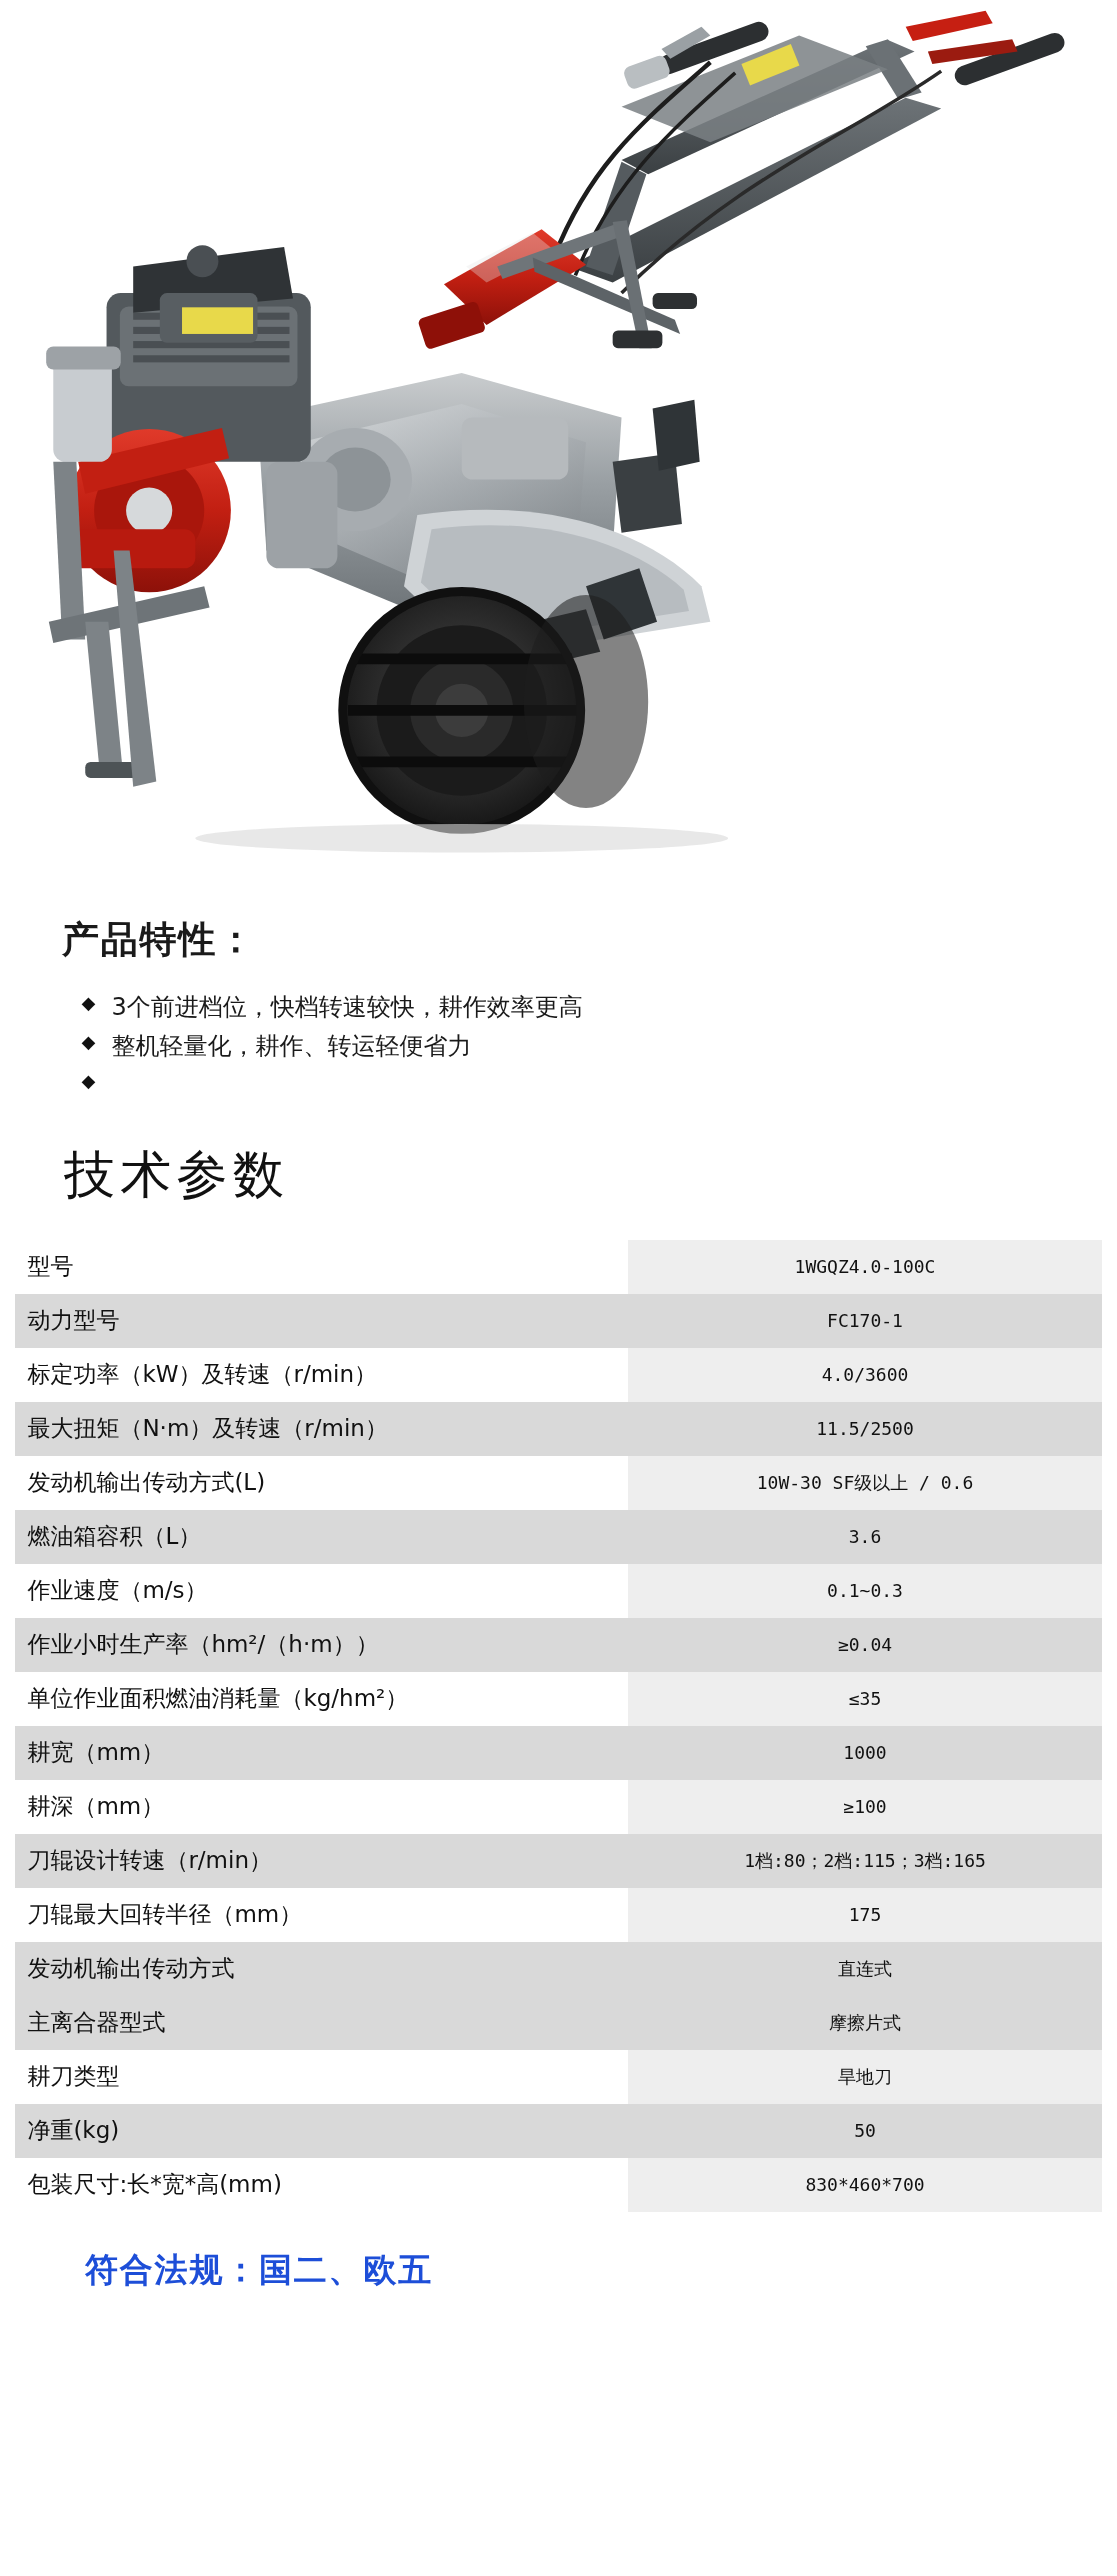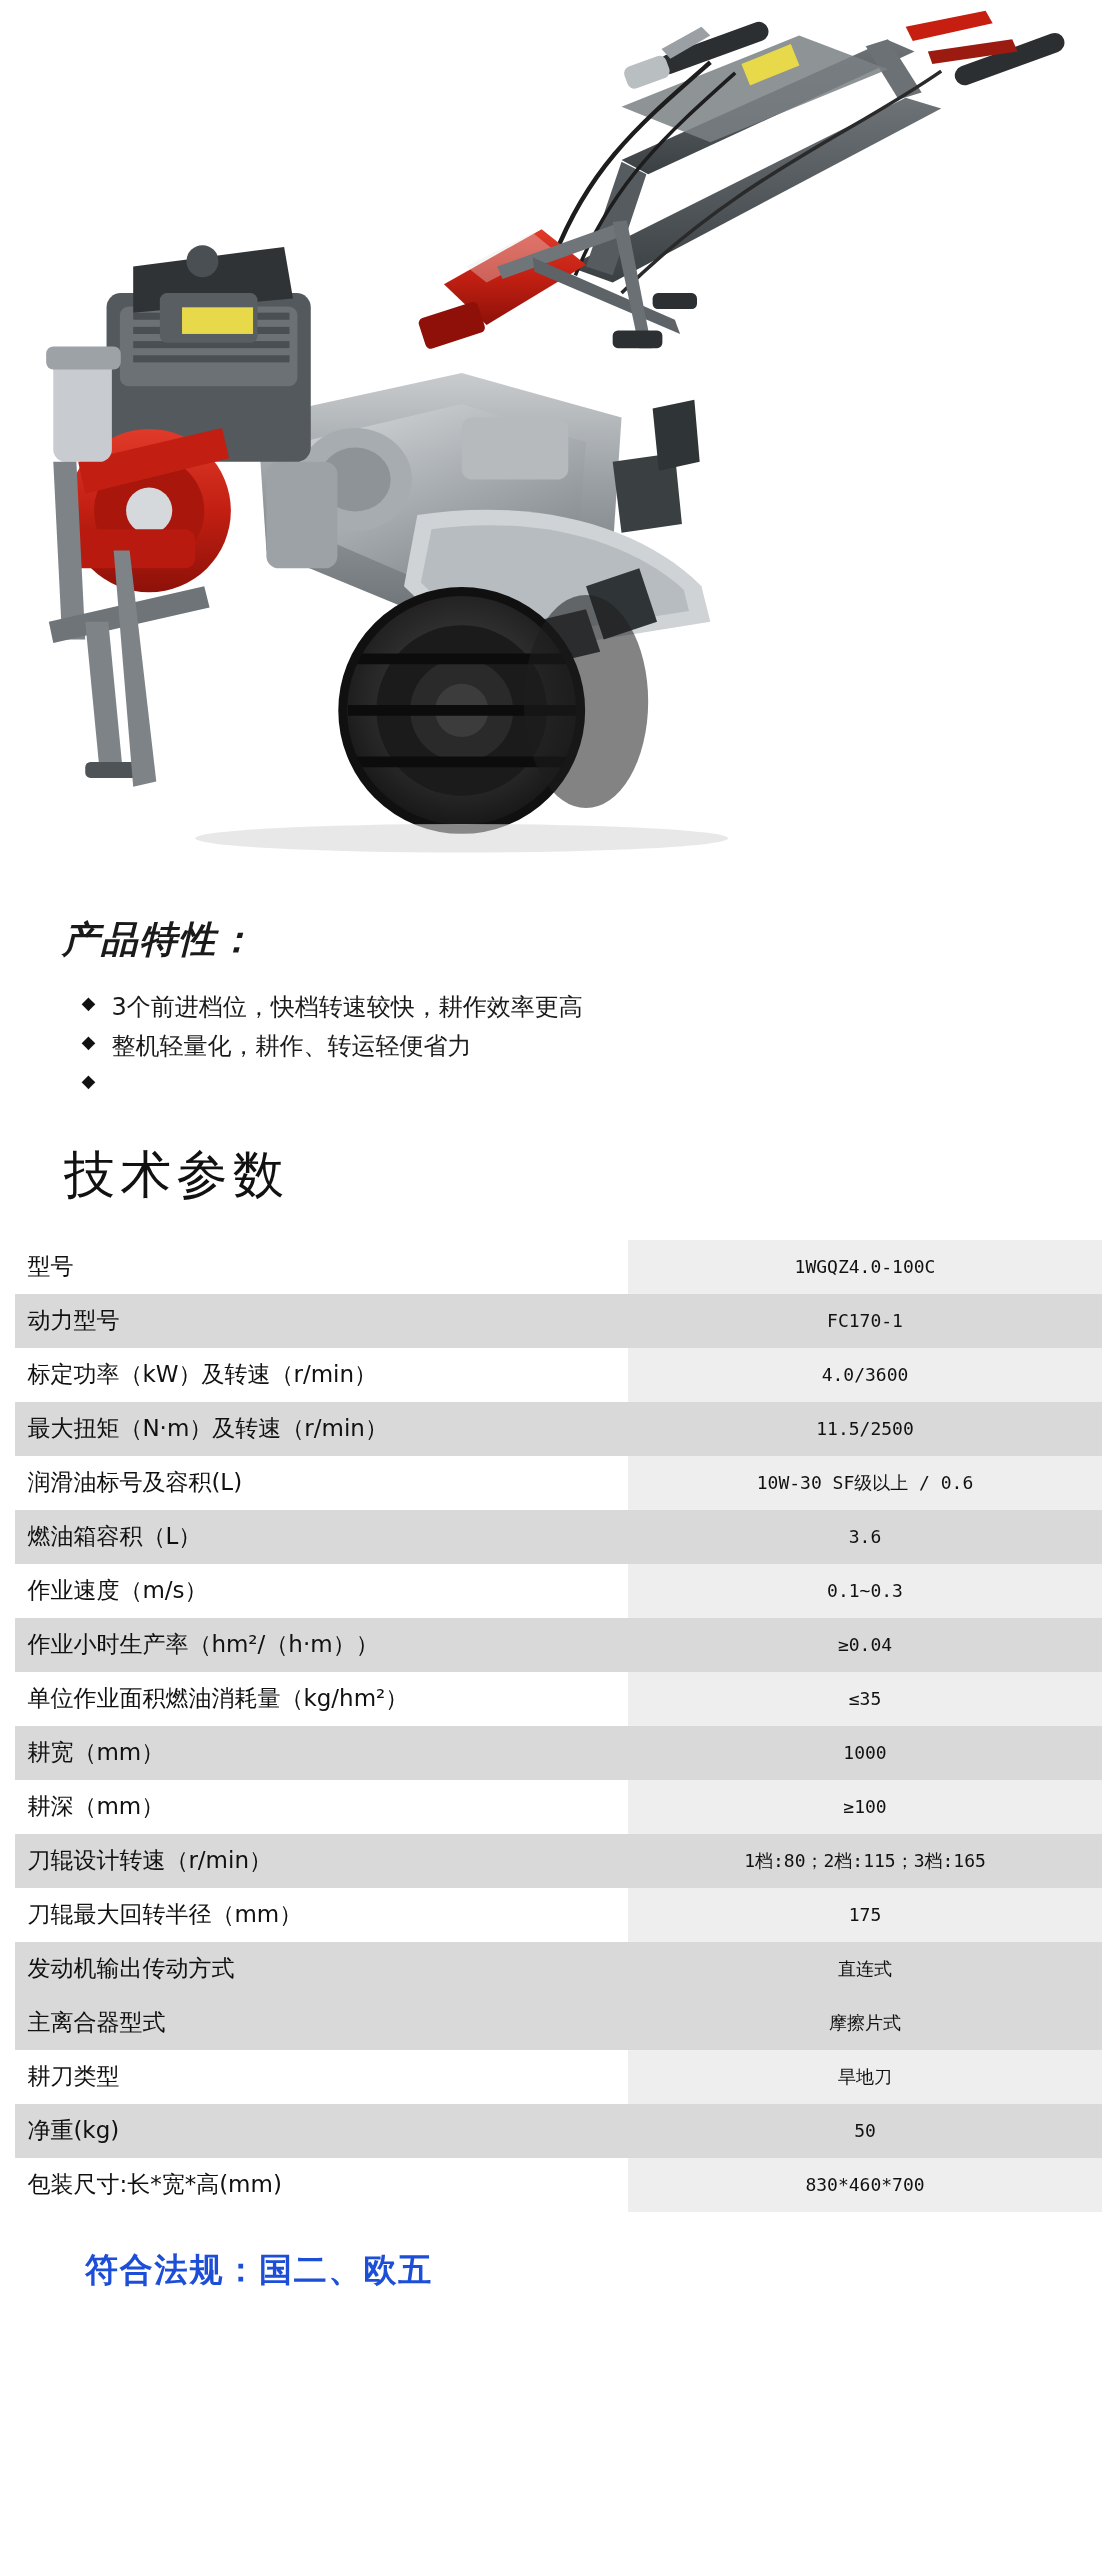--- a/index.html
+++ b/index.html
@@ -40,21 +40,20 @@
   .features {
     padding: 18px 62px 0 62px;
   }
   .features-title {
     font-family: "DejaVu Sans", sans-serif;
     font-size: 37px;
     font-weight: bold;
     letter-spacing: 1.8px;
     color: #1a1a1a;
     margin: 0 0 23px 0;
-    font-style: italic;
   }
   .feature-list {
     list-style: none;
     margin: 0;
     padding: 0 0 0 19.5px;
   }
   .feature-item {
     display: flex;
     align-items: flex-start;
     font-size: 24px;
@@ -285,21 +284,21 @@
       </tr>
       <tr class="plain">
         <td class="label">标定功率（kW）及转速（r/min）</td>
         <td class="value">4.0/3600</td>
       </tr>
       <tr class="alt">
         <td class="label">最大扭矩（N·m）及转速（r/min）</td>
         <td class="value">11.5/2500</td>
       </tr>
       <tr class="plain">
-        <td class="label">润滑油标号及容积(L)</td>
+        <td class="label">发动机输出传动方式(L)</td>
         <td class="value">10W-30 SF级以上 / 0.6</td>
       </tr>
       <tr class="alt">
         <td class="label">燃油箱容积（L）</td>
         <td class="value">3.6</td>
       </tr>
       <tr class="plain">
         <td class="label">作业速度（m/s）</td>
         <td class="value">0.1~0.3</td>
       </tr>

